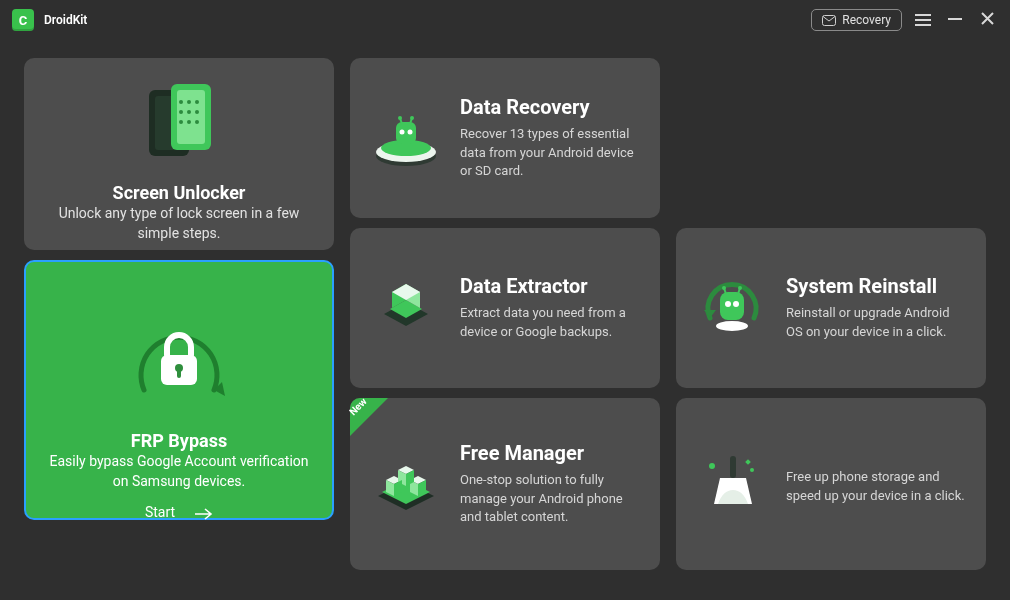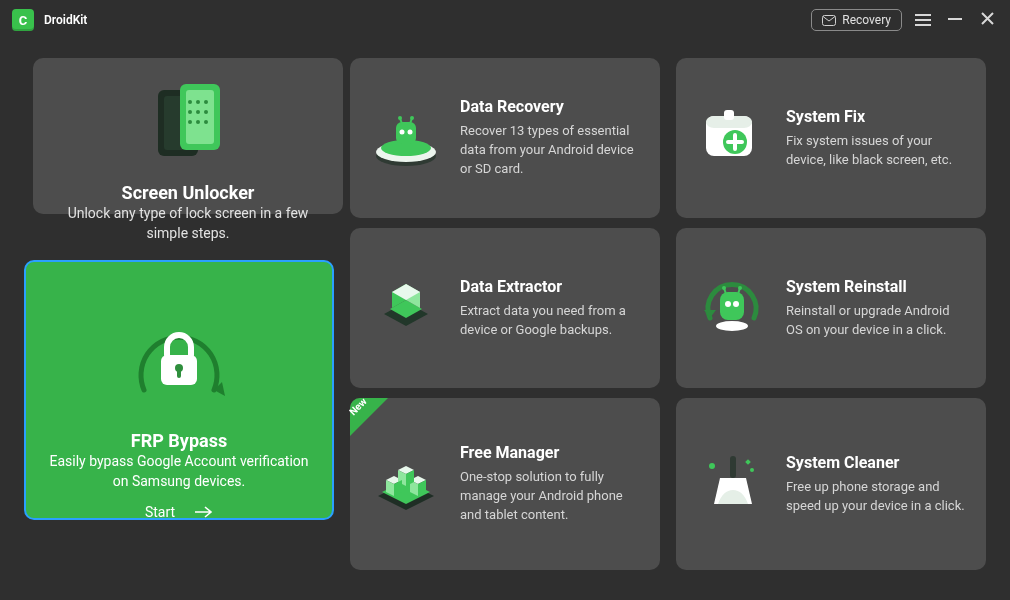--- a/index.html
+++ b/index.html
@@ -59,43 +59,43 @@
     text-align: center;
     padding: 18px 20px 24px;
   }
   .card.big .big-title {
     font-size: 18px; font-weight: 700; margin-top: 6px; color: #fff;
   }
   .card.big .big-desc {
     font-size: 14px; line-height: 1.45; color: #e2e2e2;
   }
 
-  #card-screen-unlocker { top: 8px; left: 9px; height: 156px; }
+  #card-screen-unlocker { top: 8px; left: 0; height: 192px; }
   #card-frp-bypass {
     top: 210px; left: 0; height: 260px;
     background: #37b34a;
     border: 2px solid #2aa0ff;
   }
   #card-frp-bypass .big-title,
   #card-frp-bypass .big-desc,
   #card-frp-bypass .start-row { color: #fff; }
   .start-row {
-    display: inline-flex; align-items: center; gap: 20px;
+    display: inline-flex; align-items: flex-end; gap: 20px;
     margin-top: 12px; font-size: 14px; cursor: pointer;
   }
 
   
   .card.small {
     width: 310px; height: 160px;
     display: flex; align-items: center; gap: 18px;
     padding: 0 20px;
   }
   .card.small .icon { width: 72px; height: 72px; flex: 0 0 72px; }
   .card.small .txt { flex: 1; }
-  .card.small .sm-title { font-size: 16px; font-weight: 700; color: #fff; }
+  .card.small .sm-title { font-size: 20px; font-weight: 700; color: #fff; }
   .card.small .sm-desc { font-size: 13px; line-height: 1.45; color: #d6d6d6; margin-top: 6px; }
 
   .col2 { left: 326px; }
   .col3 { left: 652px; }
   .row1 { top: 8px; }
   .row2 { top: 178px; }
   .row3 { top: 348px; }
   .row3.small { height: 172px; }
 
   .badge-new {
@@ -210,36 +210,20 @@
         <line x1="30" y1="16" x2="32" y2="22" stroke="#3fc75a" stroke-width="2"></line>
         <line x1="42" y1="16" x2="40" y2="22" stroke="#3fc75a" stroke-width="2"></line>
       </svg>
     </div>
     <div class="txt">
       <div class="sm-title">Data Recovery</div>
       <div class="sm-desc">Recover 13 types of essential data from your Android device or SD card.</div>
     </div>
   </div>
 
-  <div class="card small col3 row1">
-    <div class="icon">
-      <svg viewBox="0 0 72 72">
-        <rect x="10" y="14" width="46" height="40" rx="8" fill="#fff"></rect>
-        <rect x="10" y="14" width="46" height="12" rx="8" fill="#e6efe8"></rect>
-        <rect x="28" y="8" width="10" height="10" rx="3" fill="#fff"></rect>
-        <circle cx="39" cy="40" r="12" fill="#3fc75a"></circle>
-        <path d="M34 35 L44 45 M44 35 L34 45" stroke="transparent"></path>
-        <path d="M39 33 v14 M32 40 h14" stroke="#fff" stroke-width="4" stroke-linecap="round"></path>
-      </svg>
-    </div>
-    <div class="txt">
-      <div class="sm-title">System Fix</div>
-      <div class="sm-desc">Fix system issues of your device, like black screen, etc.</div>
-    </div>
-  </div>
 
   <div class="card small col3 row2">
     <div class="icon">
       <svg viewBox="0 0 72 72">
         <path d="M14 46 A24 24 0 1 1 58 46" fill="none" stroke="#2c8b3e" stroke-width="5" stroke-linecap="round"></path>
         <polygon points="14,46 8,38 20,38" fill="#2c8b3e"></polygon>
         <rect x="24" y="20" width="24" height="28" rx="8" fill="#3fc75a"></rect>
         <circle cx="32" cy="32" r="3" fill="#fff"></circle>
           <circle cx="40" cy="32" r="3" fill="#fff"></circle>
         <circle cx="28" cy="16" r="2" fill="#3fc75a"></circle>
@@ -307,18 +291,17 @@
       <svg viewBox="0 0 72 72">
         <rect x="34" y="8" width="6" height="22" rx="3" fill="#2f3a33"></rect>
         <path d="M24 30 h26 l6 26 h-38 z" fill="#fff"></path>
         <path d="M22 56 q5 -14 15 -14 q10 0 15 14" fill="#e5efe7"></path>
         <circle cx="16" cy="18" r="3" fill="#3fc75a"></circle>
         <circle cx="56" cy="22" r="2" fill="#3fc75a"></circle>
         <rect x="50" y="12" width="4" height="4" fill="#3fc75a" transform="rotate(45 52 14)"></rect>
       </svg>
     </div>
     <div class="txt">
-      <div class="sm-title">System Cleaner</div>
       <div class="sm-desc">Free up phone storage and speed up your device in a click.</div>
     </div>
   </div>
 
 </div>
 
 </body></html>

